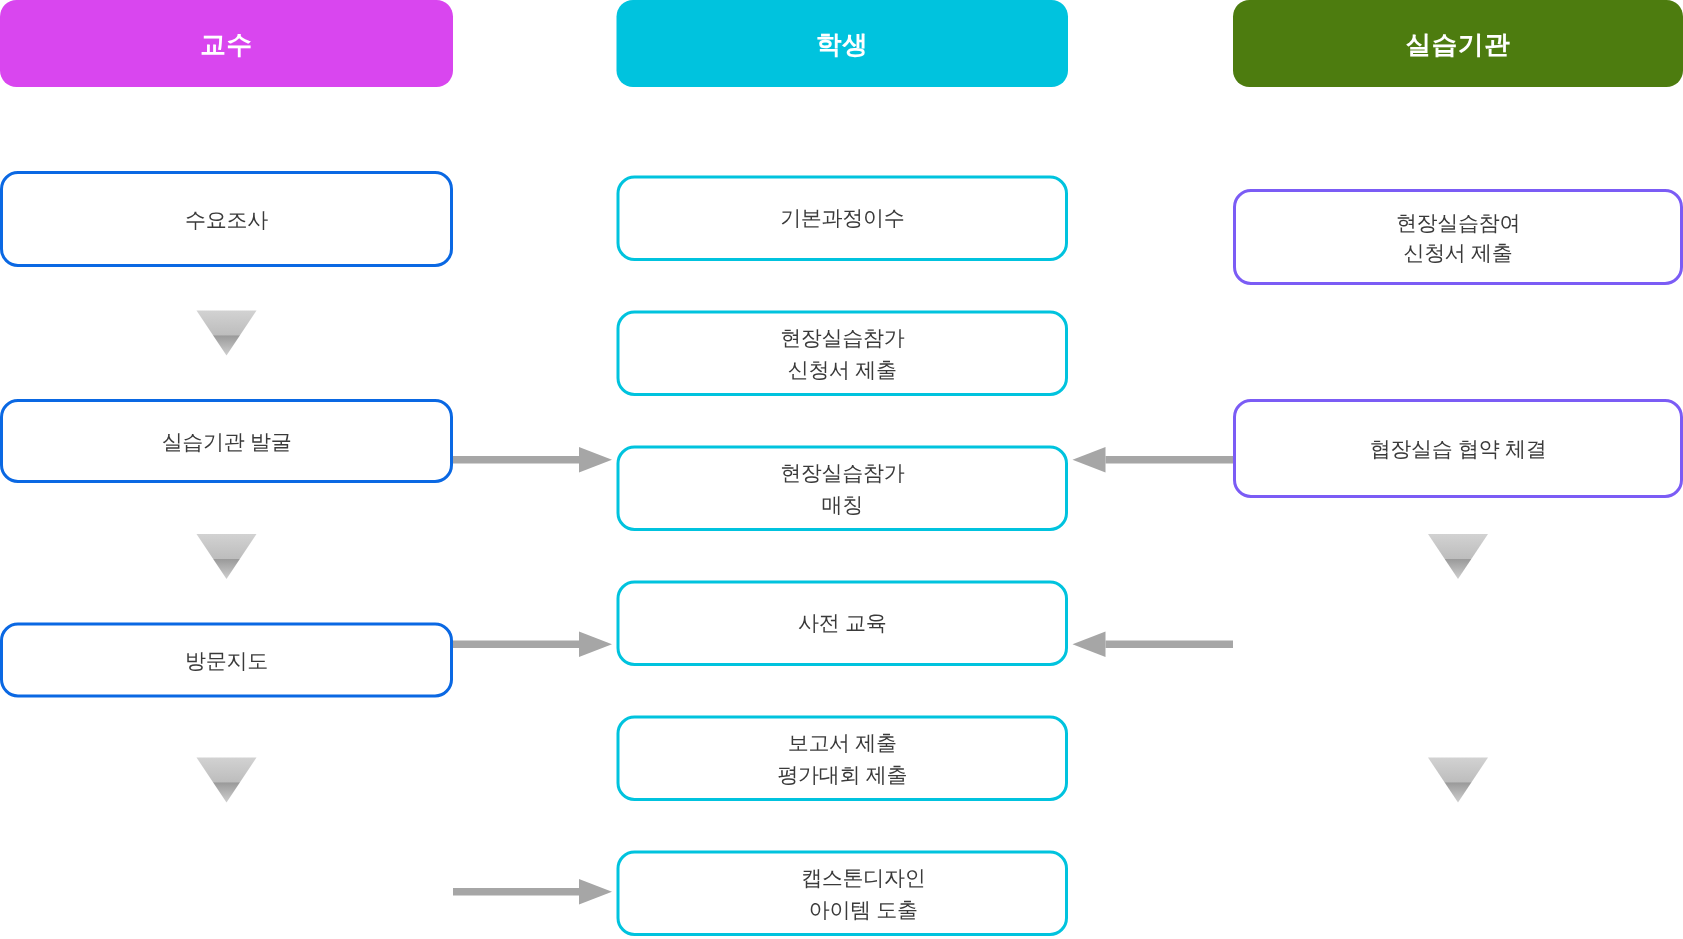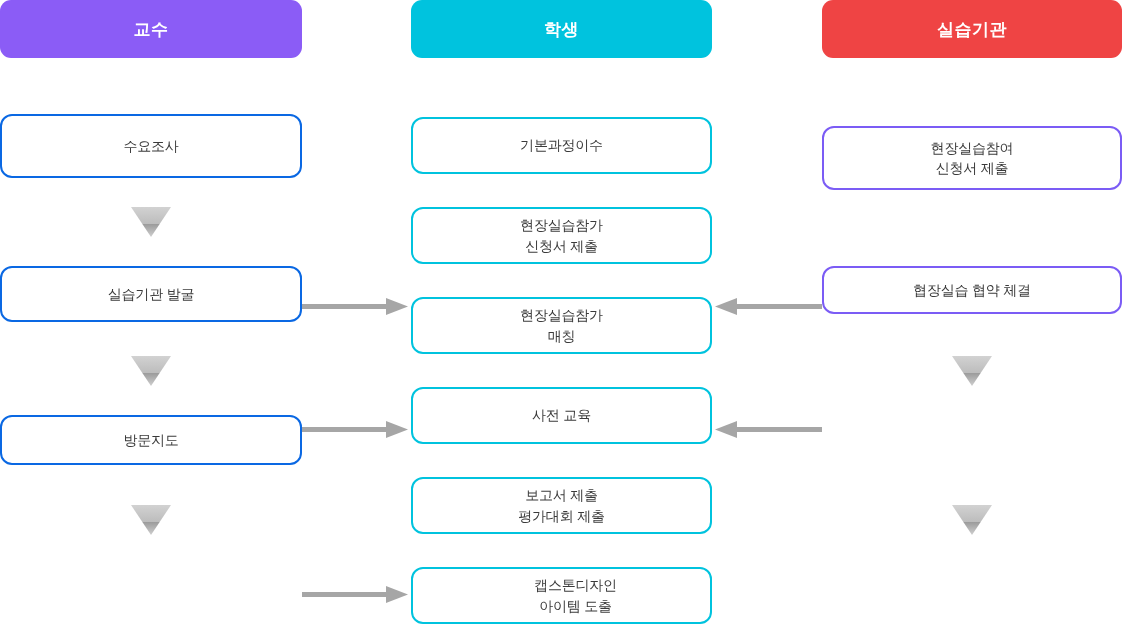--- a/index.html
+++ b/index.html
@@ -22,23 +22,23 @@
     border-radius:11px;
     display:flex;
     align-items:center;
     justify-content:center;
     color:#ffffff;
     font-size:17px;
     font-weight:bold;
     letter-spacing:0.5px;
     box-sizing:border-box;
   }
-  #hdr-prof{ left:0px;   top:0px; width:302px; background:#8b5cf6; }
+  #hdr-prof{ left:0px;   top:0px; width:302px; background:#d946ef; }
   #hdr-stud{ left:411px; top:0px; width:301px; background:#00c3de; }
-  #hdr-site{ left:822px; top:0px; width:300px; background:#ef4444; }
+  #hdr-site{ left:822px; top:0px; width:300px; background:#4d7c0f; }
 
   
   .node{
     position:absolute;
     box-sizing:border-box;
     background:#ffffff;
     border-radius:12px;
     border:2px solid #999;
     display:flex;
     align-items:center;
@@ -154,17 +154,17 @@
   </div>
   <div class="node c-stud col2" style="top:567px;height:57px;padding-left:28px;">
     <span class="lbl">캡스톤디자인
 아이템 도출</span>
   </div>
 
   <div class="node c-site col3" style="top:114px;height:64px;margin-top:12px;">
     <span class="lbl">현장실습참여
 신청서 제출</span>
   </div>
-  <div class="node c-site col3" style="top:266px;height:48px;">
+  <div class="node c-site col3" style="top:266px;height:66px;">
     <span class="lbl">협장실습 협약 체결</span>
   </div>
 
 </div>
 
 </body></html>

